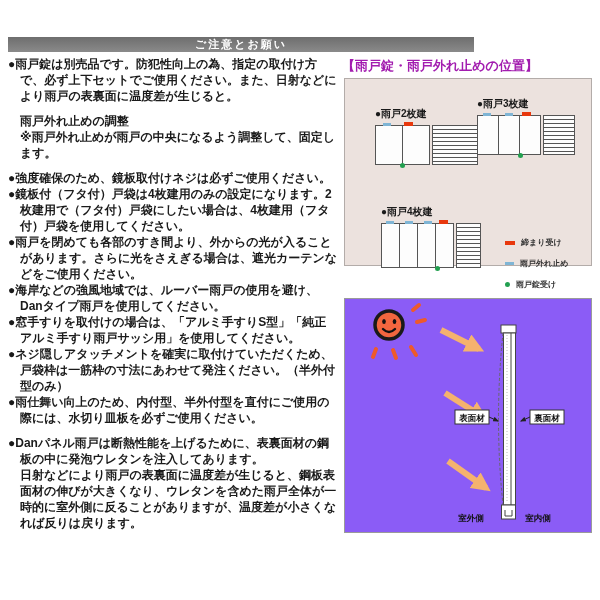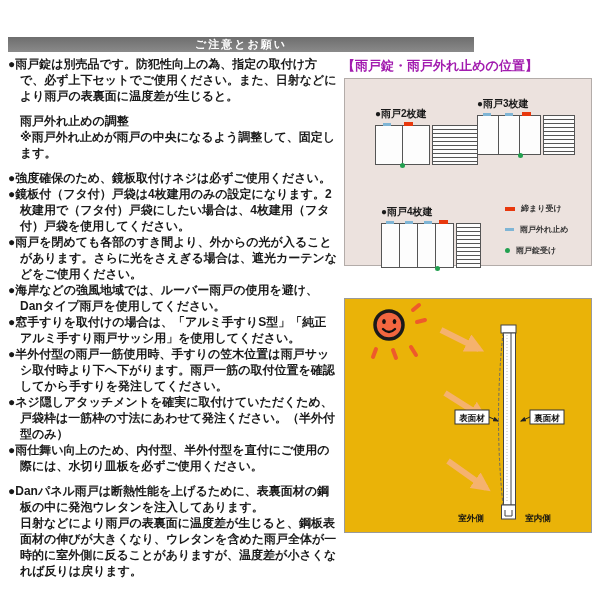--- a/index.html
+++ b/index.html
@@ -13,33 +13,33 @@
   
   .notes{position:absolute;left:8px;top:56px;width:330px;font-size:12px;
          font-weight:700;line-height:16px;letter-spacing:0;}
   .note-bullet{padding-left:1em;text-indent:-1em;}
   .note-sub,.note-cont{padding-left:1em;}
   .note-gap{height:9px;}
   
   .sec-title{position:absolute;left:342px;font-size:13px;font-weight:700;color:#a21caf;font-family:Liberation Serif, serif;}
   .box{position:absolute;left:344px;width:248px;border:1px solid #b3aca9;box-sizing:border-box;}
   .box1{top:78px;height:188px;background:#ece2de;}
-  .box2{top:298px;height:235px;background:#eab308;border-color:#9a9a9a;}
+  .box2{top:298px;height:235px;background:#8b5cf6;border-color:#9a9a9a;}
   .diag-block{position:absolute;}
   .diag-label{font-size:10px;font-weight:700;margin-bottom:4px;white-space:nowrap;}
   .diagram{position:relative;display:flex;}
   .panel{background:#fdfdfd;border:1px solid #555;box-sizing:border-box;margin-left:-1px;}
   .panel:first-child{margin-left:0;}
   .hatch{border:1px solid #555;box-sizing:border-box;margin-left:2px;
          background:repeating-linear-gradient(180deg,#fdfdfd 0 3px,#555 3px 4px);}
   .mk{position:absolute;}
   .mk-blue{width:8px;height:3px;}
   .mk-red{width:9px;height:4px;}
   .mk-green{width:5px;height:5px;border-radius:50%;}
-  .legend{position:absolute;}
+  .legend{position:absolute;margin-top:34px;}
   .leg-row{display:flex;align-items:center;margin-bottom:10px;}
   .leg-icon{display:inline-block;margin-right:6px;}
   .leg-label{font-size:8px;font-weight:700;color:#333;white-space:nowrap;}
 </style>
 </head>
 <body>
 
 <div class="page">
 
   <div class="hdr">
@@ -50,21 +50,20 @@
       <div class="note-bullet">●雨戸錠は別売品です。防犯性向上の為、指定の取付け方で、必ず上下セットでご使用ください。また、日射などにより雨戸の表裏面に温度差が生じると。</div>
       <div class="note-gap"></div>
       <div class="note-sub">雨戸外れ止めの調整</div>
       <div class="note-sub">※雨戸外れ止めが雨戸の中央になるよう調整して、固定します。</div>
       <div class="note-gap"></div>
       <div class="note-bullet">●強度確保のため、鏡板取付けネジは必ずご使用ください。</div>
       <div class="note-bullet">●鏡板付（フタ付）戸袋は4枚建用のみの設定になります。2枚建用で（フタ付）戸袋にしたい場合は、4枚建用（フタ付）戸袋を使用してください。</div>
       <div class="note-bullet">●雨戸を閉めても各部のすき間より、外からの光が入ることがあります。さらに光をさえぎる場合は、遮光カーテンなどをご使用ください。</div>
       <div class="note-bullet">●海岸などの強風地域では、ルーバー雨戸の使用を避け、Danタイプ雨戸を使用してください。</div>
       <div class="note-bullet">●窓手すりを取付けの場合は、「アルミ手すりS型」「純正アルミ手すり雨戸サッシ用」を使用してください。</div>
-      <div class="note-bullet">●半外付型の雨戸一筋使用時、手すりの笠木位置は雨戸サッシ取付時より下へ下がります。雨戸一筋の取付位置を確認してから手すりを発注してください。</div>
       <div class="note-bullet">●ネジ隠しアタッチメントを確実に取付けていただくため、戸袋枠は一筋枠の寸法にあわせて発注ください。（半外付型のみ）</div>
       <div class="note-bullet">●雨仕舞い向上のため、内付型、半外付型を直付にご使用の際には、水切り皿板を必ずご使用ください。</div>
       <div class="note-gap"></div>
       <div class="note-bullet">●Danパネル雨戸は断熱性能を上げるために、表裏面材の鋼板の中に発泡ウレタンを注入してあります。</div>
       <div class="note-cont">日射などにより雨戸の表裏面に温度差が生じると、鋼板表面材の伸びが大きくなり、ウレタンを含めた雨戸全体が一時的に室外側に反ることがありますが、温度差が小さくなれば反りは戻ります。</div>
     </div>
 
   <div class="sec-title" style="top:57px;">【雨戸錠・雨戸外れ止めの位置】</div>
   <div class="box box1" id="box1">
       <div class="diag-block" style="left: 30px; top: 28px;">

